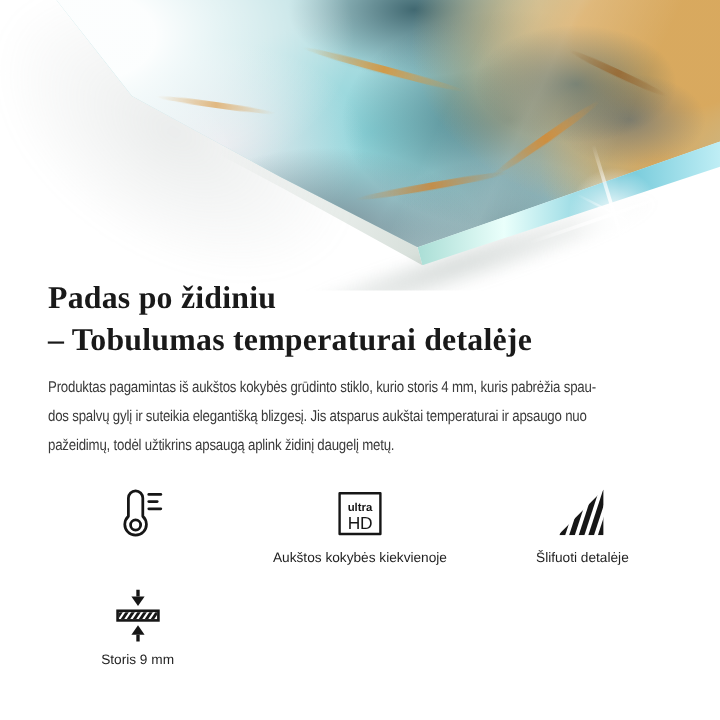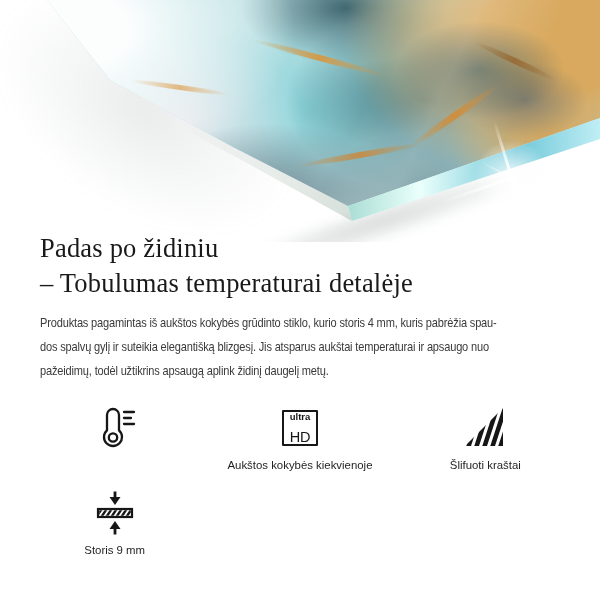--- a/index.html
+++ b/index.html
@@ -79,21 +79,21 @@
   .ray { position:absolute; left:0; top:0;
     background:linear-gradient(90deg, rgba(255,255,255,0), rgba(255,255,255,0.95) 45%, rgba(255,255,255,0.95) 55%, rgba(255,255,255,0)); }
   .ray1 { width:150px; height:3px;   transform:translate(-50%,-50%) rotate(-19deg); }
   .ray2 { width:120px; height:2.5px; transform:translate(-50%,-50%) rotate(73deg); }
   .ray3 { width:70px;  height:2px;   transform:translate(-50%,-50%) rotate(27deg); opacity:0.7; }
 
   
   .heading {
     position:absolute; left:40px; top:231px;
     font-family:"Liberation Serif","DejaVu Serif",serif;
-    font-weight:400; font-size:26.5px; line-height:35px;
+    font-weight:700; font-size:26.5px; line-height:35px;
     color:#191919; letter-spacing:0.2px; white-space:nowrap;
   }
   .para {
     position:absolute; left:40px; top:311px;
     font-size:13px; line-height:24.2px; letter-spacing:-0.2px;
     color:#3a3a3a; white-space:nowrap;
     transform:scaleX(0.85); transform-origin:left top;
   }
 
   
@@ -102,21 +102,21 @@
     display:grid; grid-template-columns:1fr 1fr 1fr; row-gap:17px;
   }
   .feature { display:flex; flex-direction:column; align-items:center; }
   .ficon { height:48px; display:flex; align-items:center; justify-content:center; }
   .flabel { margin-top:7px; font-size:11.4px; line-height:13px; color:#1f1f1f; letter-spacing:0; }
 
   .icon-svg { stroke:#161616; fill:none; stroke-width:2.3; stroke-linecap:round; stroke-linejoin:round; }
 
   .uhd {
     width:36px; height:36px; border:2.6px solid #161616; border-radius:1px;
-    display:flex; flex-direction:column; align-items:center; justify-content:space-between;
+    display:flex; flex-direction:column; align-items:center; justify-content:flex-end;
     color:#161616;
   }
   .uhd-top { font-size:9.5px; font-weight:700; line-height:1; margin-bottom:1px; }
   .uhd-bottom { font-size:14.5px; font-weight:400; line-height:1; letter-spacing:-0.3px; }
 </style>
 </head>
 <body>
 
 <div>
 
@@ -187,21 +187,21 @@
           <g clip-path="url(#triclip)" stroke="#161616" stroke-width="4.5">
             <line x1="-2" y1="47" x2="13" y2="1"></line>
             <line x1="6" y1="47" x2="21" y2="1"></line>
             <line x1="14" y1="47" x2="29" y2="1"></line>
             <line x1="22" y1="47" x2="37" y2="1"></line>
             <line x1="30" y1="47" x2="45" y2="1"></line>
             <line x1="38" y1="47" x2="53" y2="1"></line>
           </g>
         </svg>
       </div>
-      <div class="flabel">Šlifuoti kraštai</div>
+      <div class="flabel">Šlifuoti detalėje</div>
     </div>
 
     <div class="feature">
       <div class="ficon">
         <svg width="48" height="48" viewBox="0 0 48 48">
           <defs>
             <clipPath id="barclip">
                 <rect x="8.2" y="21.2" width="31.6" height="5.6"></rect>
               </clipPath>
           </defs>

